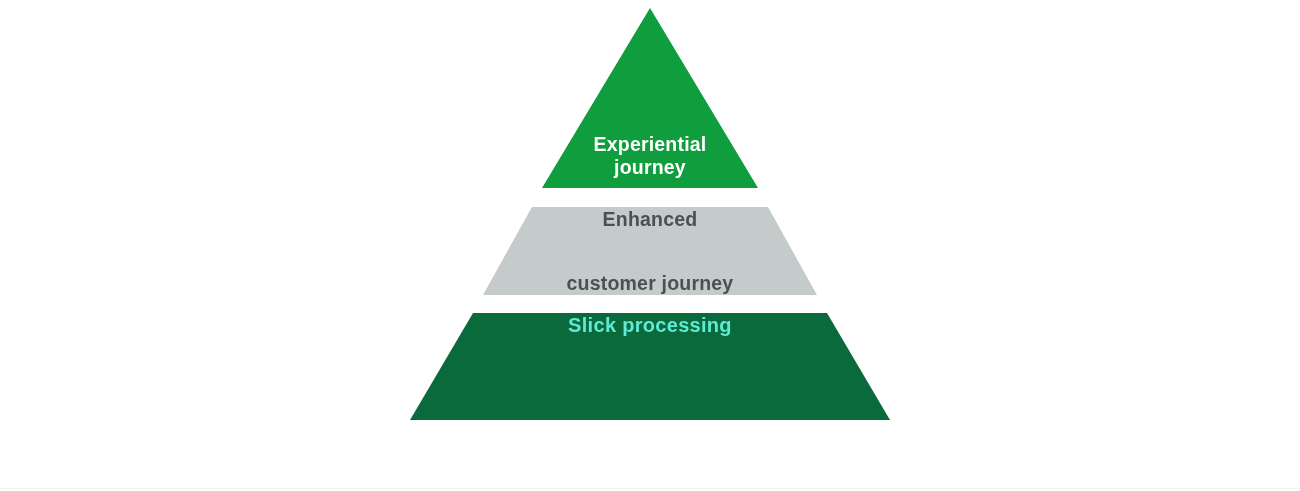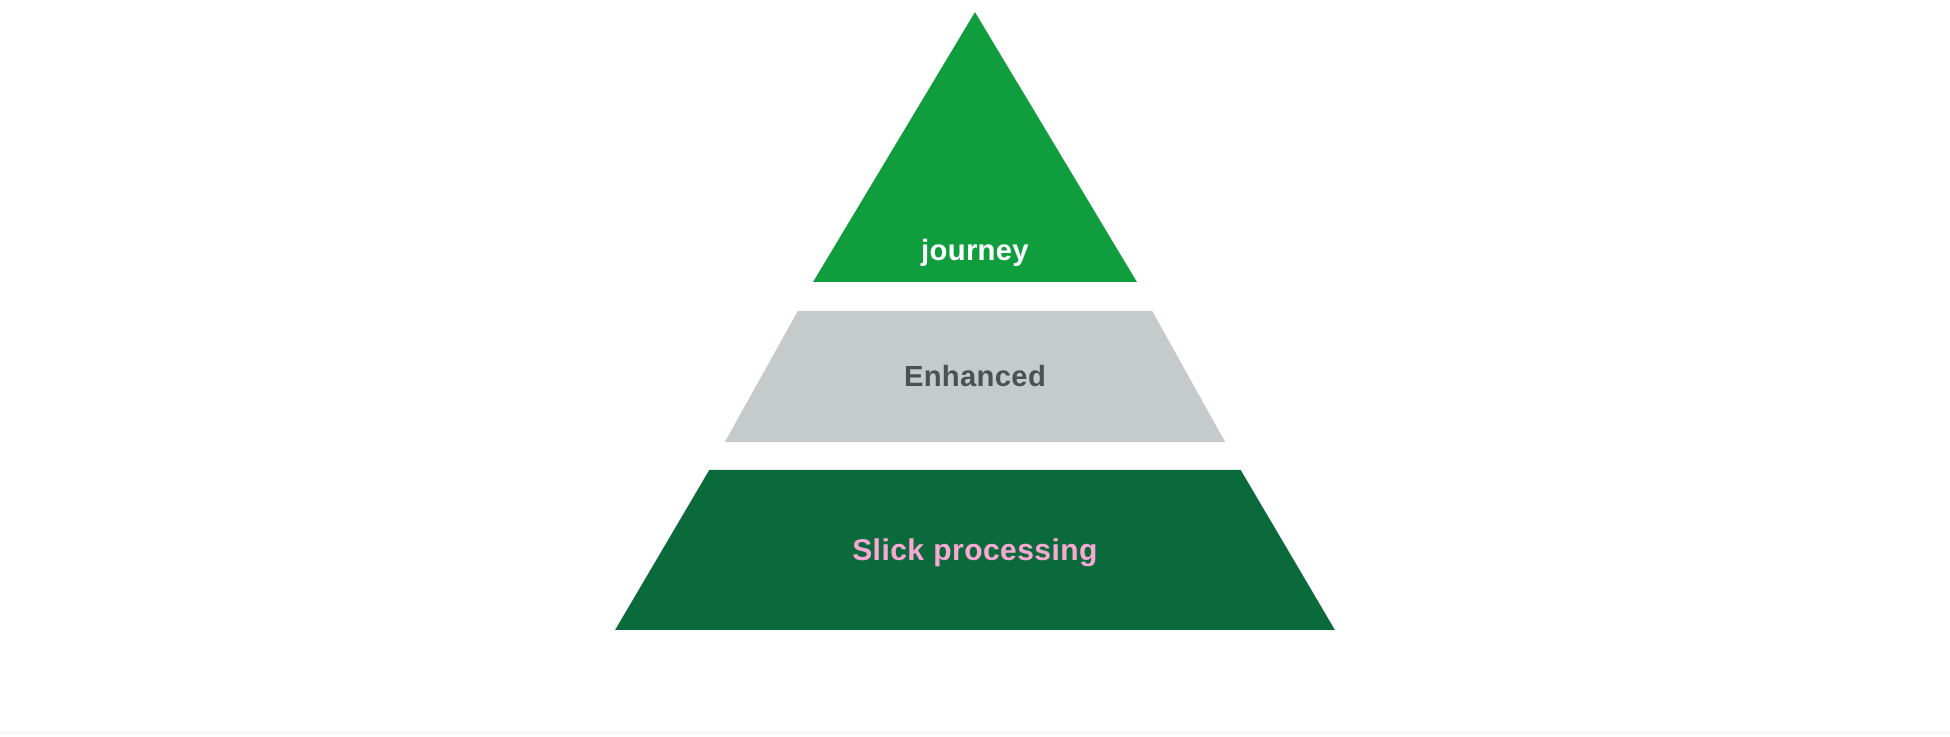--- a/index.html
+++ b/index.html
@@ -13,21 +13,21 @@
     background: #ffffff;
     overflow: hidden;
   }
 
   
   .tier {
     position: absolute;
     display: flex;
     flex-direction: column;
     align-items: center;
-    justify-content: center;
+    justify-content: space-between;
     text-align: center;
   }
 
   .tier-top {
     left: 542px; top: 8px;
     width: 216px; height: 180px;
     background: #109D3D;
     clip-path: polygon(50% 0%, 100% 100%, 0% 100%);
     justify-content: flex-end;
     padding-bottom: 9px;
@@ -54,21 +54,21 @@
     letter-spacing: 0.2px;
   }
 
   .tier-bottom {
     left: 410px; top: 313px;
     width: 480px; height: 107px;
     background: #0B6A3B;
     clip-path: polygon(13.125% 0%, 86.875% 0%, 100% 100%, 0% 100%);
   }
   .tier-bottom .tier-line {
-    color: #f9a8d4;
+    color: #5eead4;
     font-size: 20px;
     font-weight: bold;
     line-height: 24px;
     letter-spacing: 0.3px;
   }
 
   
   .source-note {
     position: absolute;
     left: 27px;
@@ -87,25 +87,27 @@
     height: 1px;
     background: #f3f4f4;
   }
 </style>
 </head>
 <body>
 
 <div class="canvas">
 
   <div class="tier tier-top">
+    <div class="tier-line">Experiential</div>
     <div class="tier-line">journey</div>
   </div>
 
   <div class="tier tier-middle">
     <div class="tier-line">Enhanced</div>
+    <div class="tier-line">customer journey</div>
   </div>
 
   <div class="tier tier-bottom">
     <div class="tier-line">Slick processing</div>
   </div>
 
 
   <div class="bottom-rule"></div>
 
 </div>

